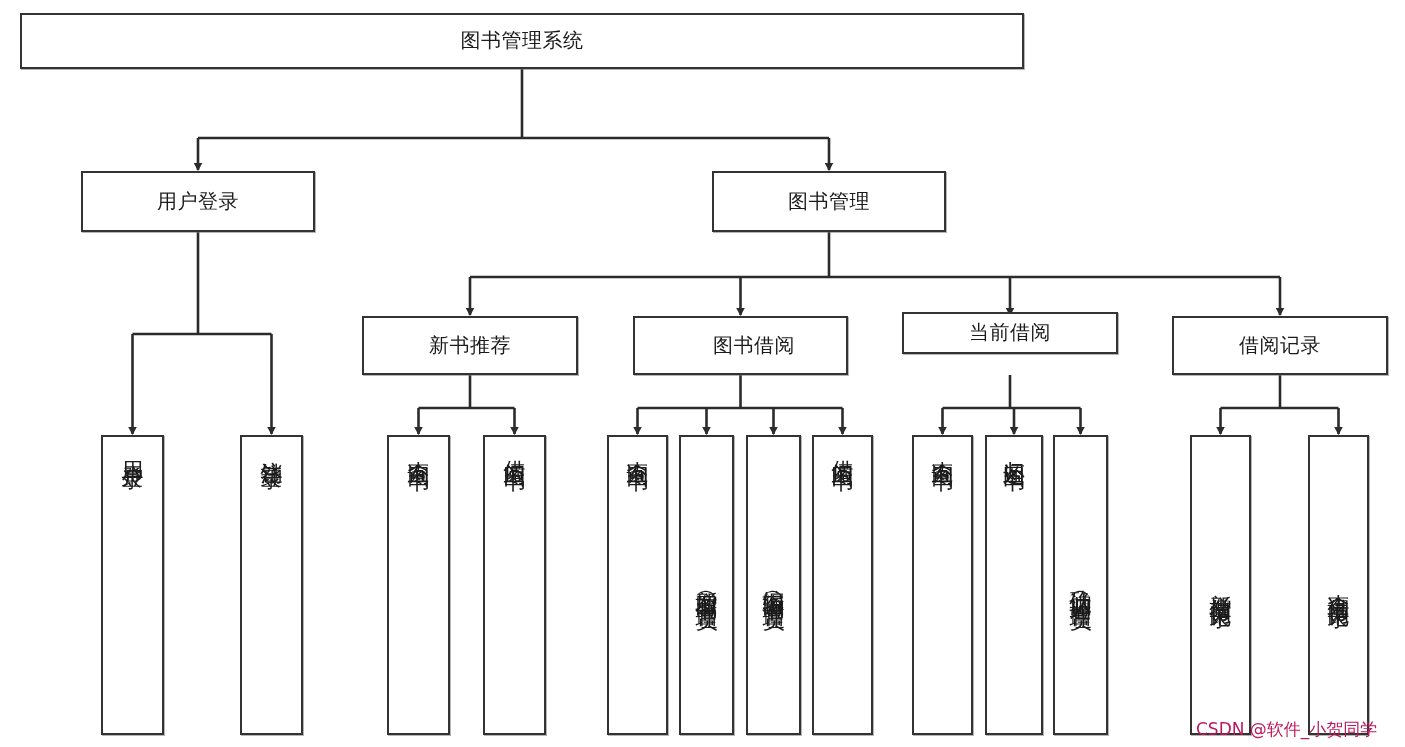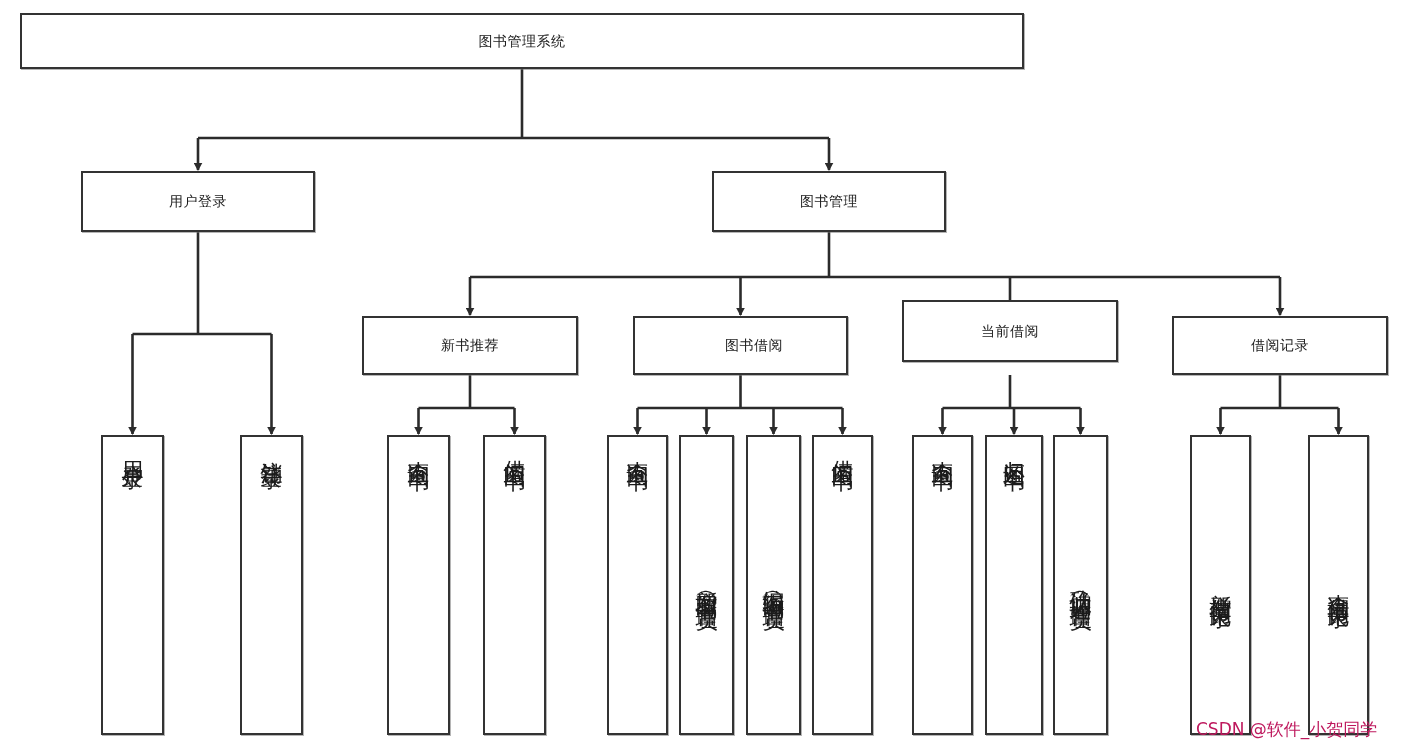--- a/index.html
+++ b/index.html
@@ -39,21 +39,21 @@
   }
   .node-label {
     color: #1b1b1b;
     font-family: "DejaVu Sans", "Liberation Sans", sans-serif;
     line-height: 1.18;
     text-align: center;
     white-space: pre;
   }
   .node-box.horizontal .node-label {
     writing-mode: horizontal-tb;
-    font-size: 14px;
+    font-size: 20px;
     letter-spacing: 0.5px;
   }
   .node-box.vertical {
     align-items: flex-start;
     padding-top: 6px;
   }
   .node-box.vertical .node-label {
     writing-mode: vertical-rl;
     text-orientation: upright;
     font-size: 22px;
@@ -131,21 +131,21 @@
   <div class="node-box horizontal" style="left: 712px; top: 171px; width: 234px; height: 61px;">
     <span class="node-label">图书管理</span>
   </div>
 
   <div class="node-box horizontal" style="left: 362px; top: 316px; width: 216px; height: 59px;">
     <span class="node-label">新书推荐</span>
   </div>
   <div class="node-box horizontal" style="left: 633px; top: 316px; width: 215px; height: 59px; padding-left: 27px;">
     <span class="node-label">图书借阅</span>
   </div>
-  <div class="node-box horizontal" style="left: 902px; top: 300px; width: 216px; height: 62px;">
+  <div class="node-box horizontal" style="left: 902px; top: 312px; width: 216px; height: 42px;">
     <span class="node-label">当前借阅</span>
   </div>
   <div class="node-box horizontal" style="left: 1172px; top: 316px; width: 216px; height: 59px;">
     <span class="node-label">借阅记录</span>
   </div>
 
   <div class="node-box vertical" style="left: 101px; top: 435px; width: 63px; height: 300px;">
     <span class="node-label">用户登录</span>
   </div>
   <div class="node-box vertical" style="left: 240px; top: 435px; width: 63px; height: 300px;">

